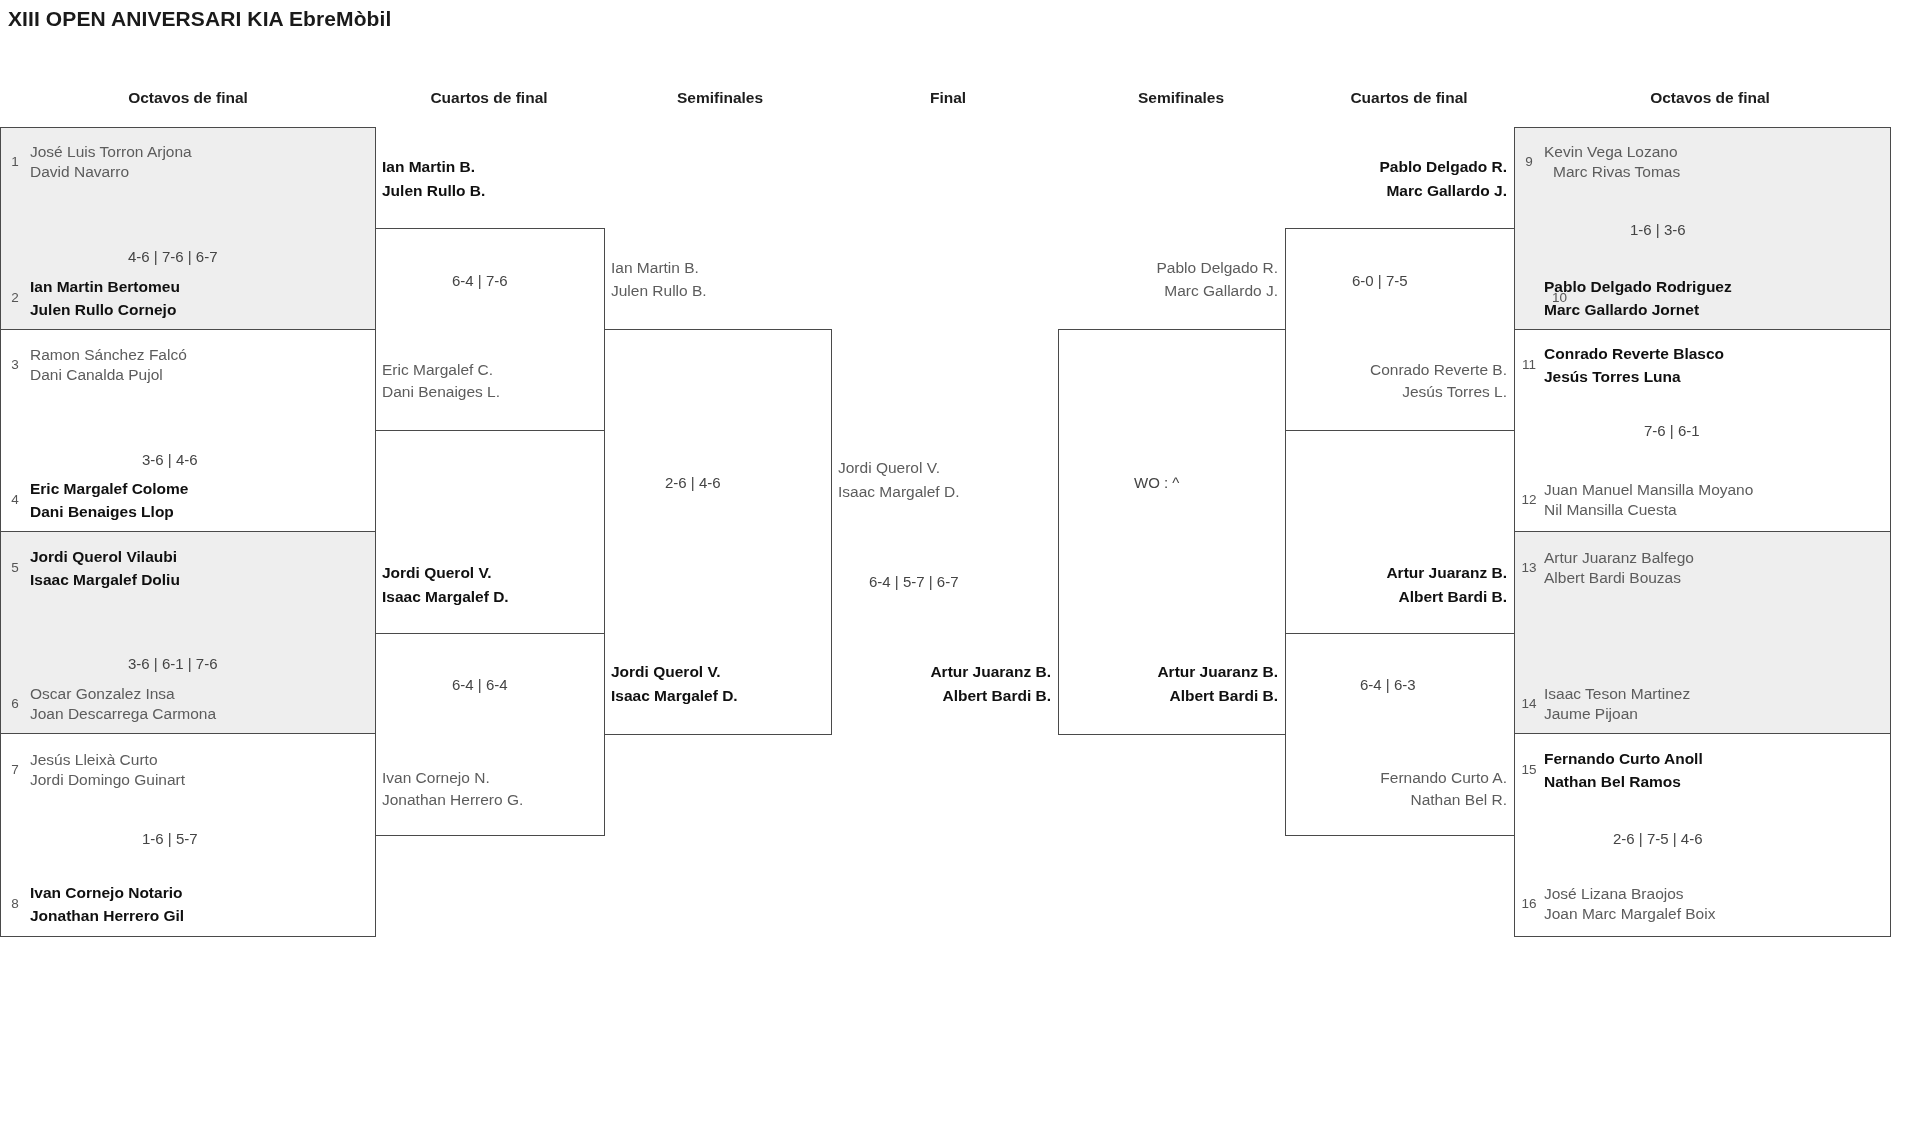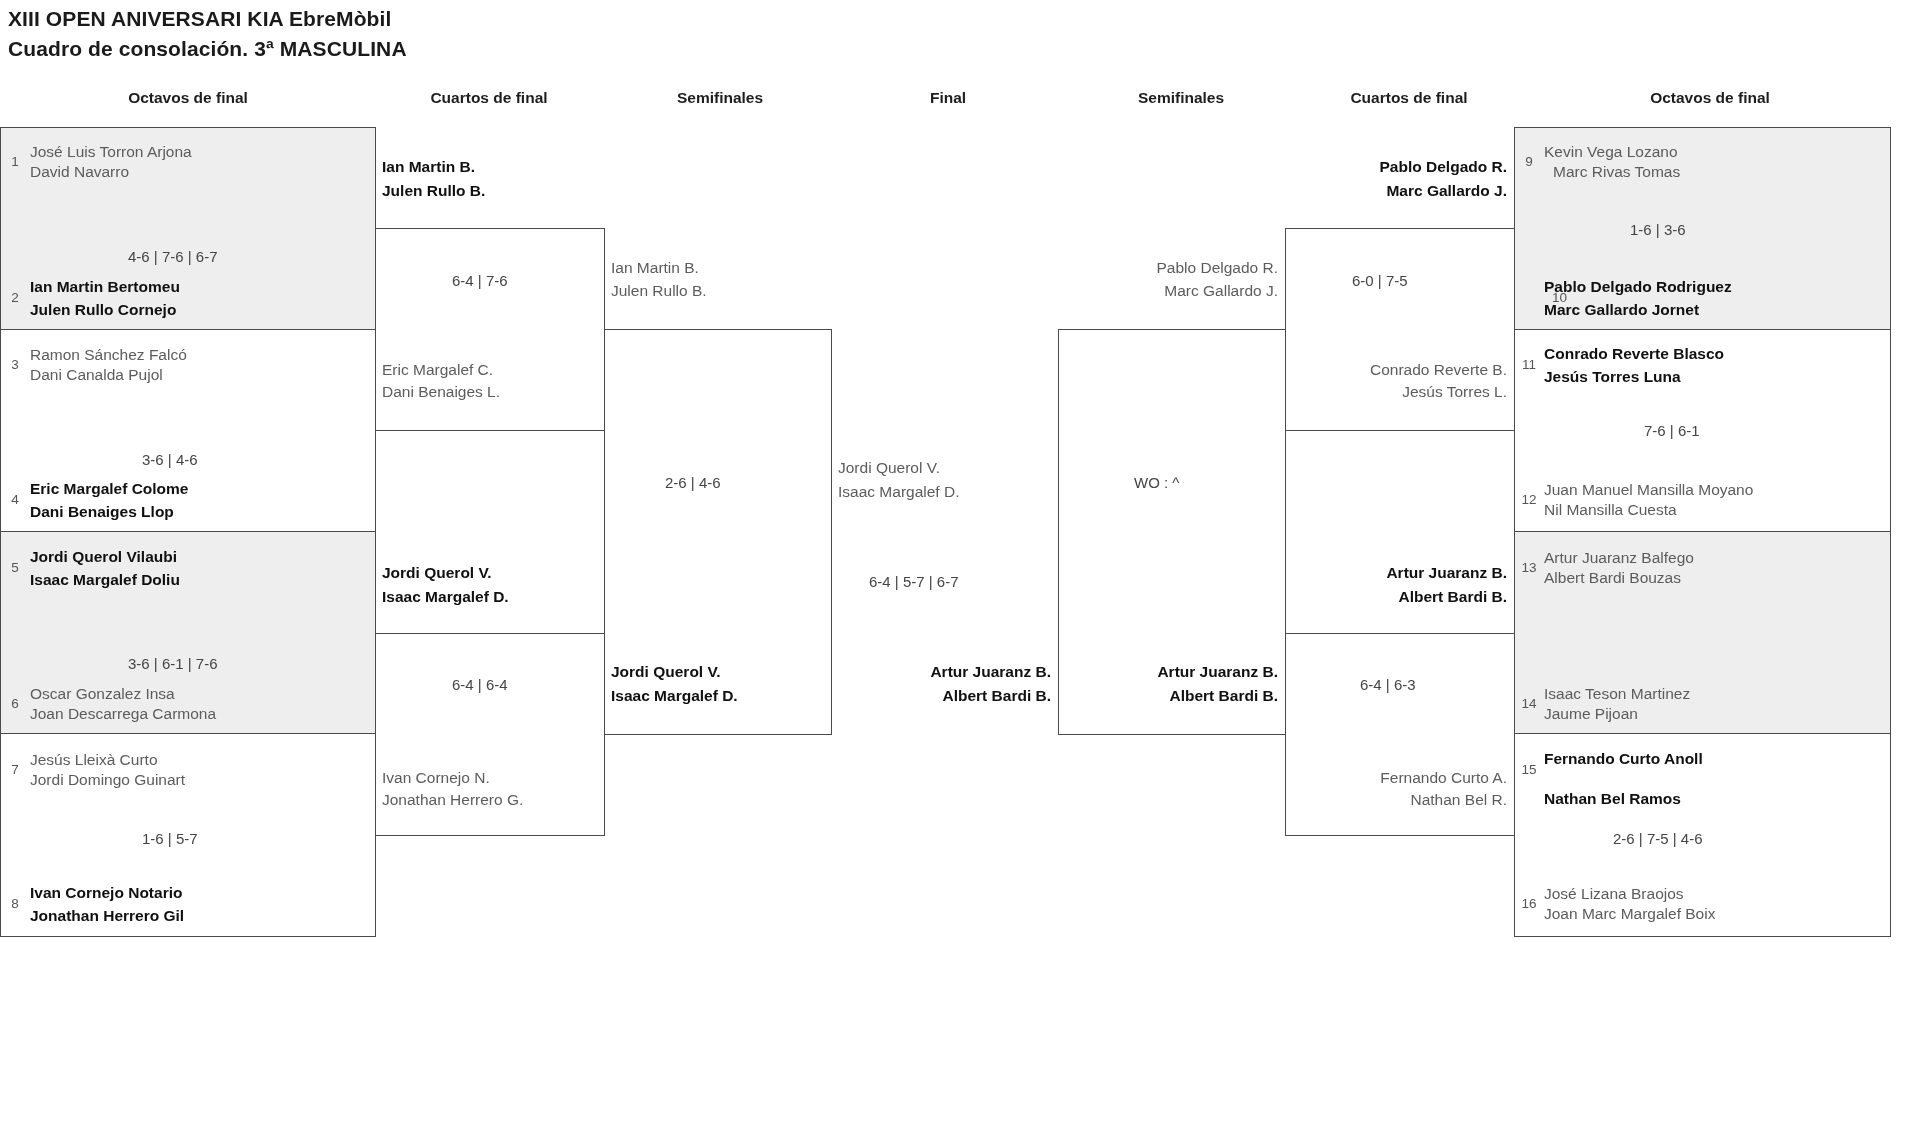--- a/index.html
+++ b/index.html
@@ -54,21 +54,20 @@
     white-space: nowrap; line-height: 18px;
   }
 </style>
 </head>
 <body>
 
 <div id="root">
 
   <div class="title-block">
     <div class="title-line">XIII OPEN ANIVERSARI KIA EbreMòbil</div>
-    <div class="title-line">Cuadro de consolación. 3ª MASCULINA</div>
   </div>
 
 
   <div class="round-head" style="left:188px;">Octavos de final</div>
   <div class="round-head" style="left:489px;">Cuartos de final</div>
   <div class="round-head" style="left:720px;">Semifinales</div>
   <div class="round-head" style="left:948px;">Final</div>
   <div class="round-head" style="left:1181px;">Semifinales</div>
   <div class="round-head" style="left:1409px;">Cuartos de final</div>
   <div class="round-head" style="left:1710px;">Octavos de final</div>
@@ -221,19 +220,19 @@
   <div class="seed" style="left:1516px;top:560px;">13</div>
   <div class="team" style="left:1544px;top:548px;">Artur Juaranz Balfego</div>
   <div class="team" style="left:1544px;top:568px;">Albert Bardi Bouzas</div>
   <div class="score" style="left:1630px;top:655px;"></div>
   <div class="seed" style="left:1516px;top:696px;">14</div>
   <div class="team" style="left:1544px;top:684px;">Isaac Teson Martinez</div>
   <div class="team" style="left:1544px;top:704px;">Jaume Pijoan</div>
 
   <div class="seed" style="left:1516px;top:762px;">15</div>
   <div class="team win" style="left:1544px;top:749px;">Fernando Curto Anoll</div>
-  <div class="team win" style="left:1544px;top:789px;">Nathan Bel Ramos</div>
+  <div class="team win" style="left:1544px;top:772px;">Nathan Bel Ramos</div>
   <div class="score" style="left:1613px;top:830px;">2-6 | 7-5 | 4-6</div>
   <div class="seed" style="left:1516px;top:896px;">16</div>
   <div class="team" style="left:1544px;top:884px;">José Lizana Braojos</div>
   <div class="team" style="left:1544px;top:904px;">Joan Marc Margalef Boix</div>
 
 </div>
 
 </body></html>

